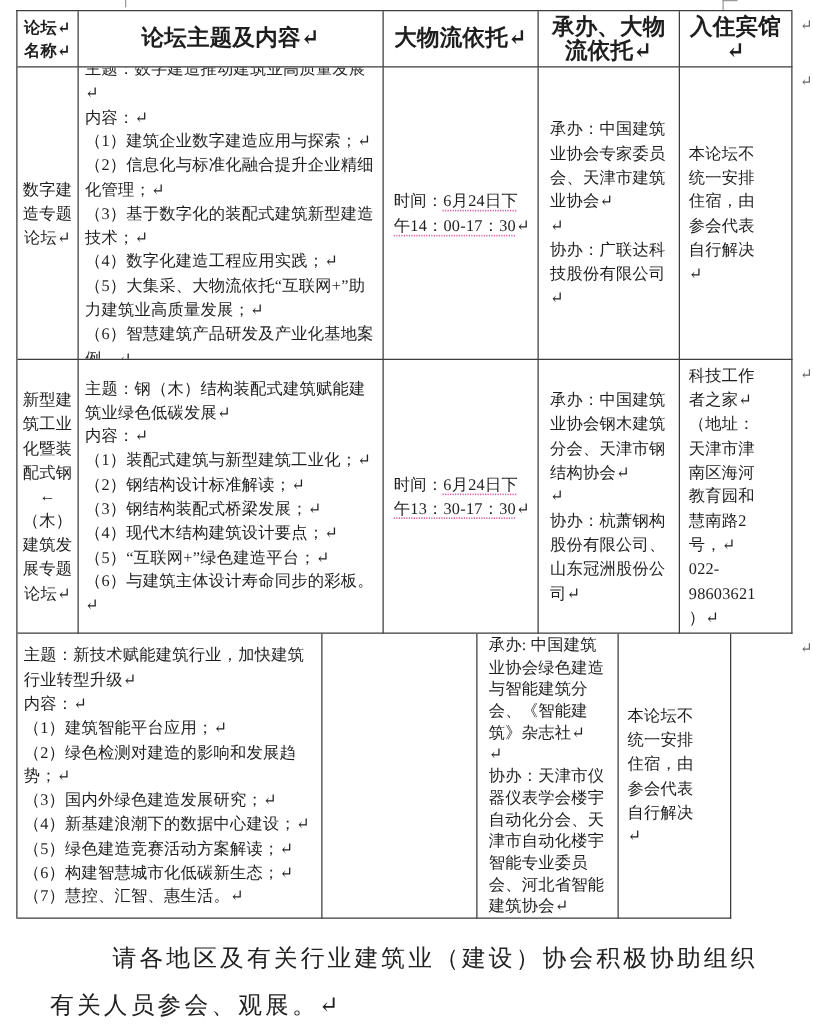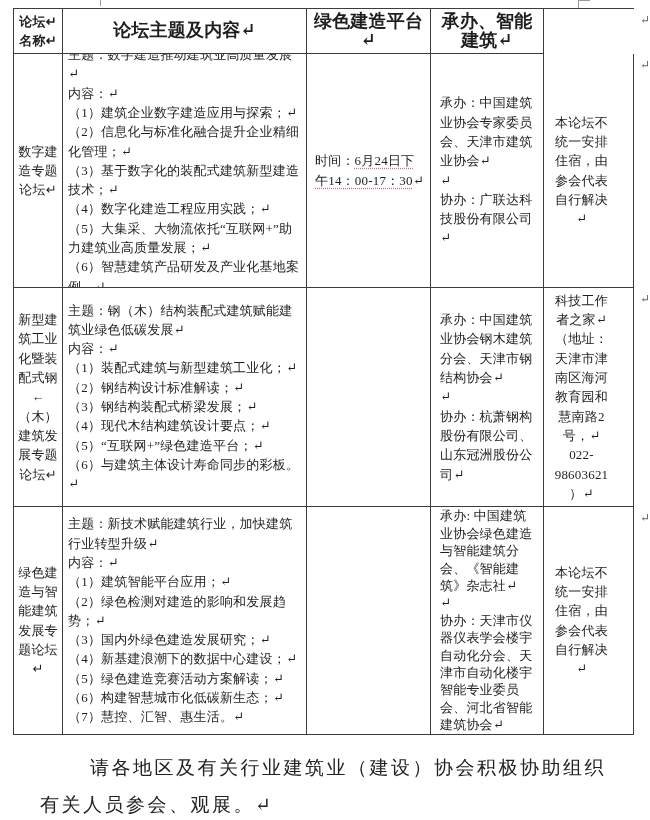--- a/index.html
+++ b/index.html
@@ -14,25 +14,25 @@
     position:relative;margin:8px 0 0 13px;width:620px;
     border-top:1px solid #3c3c3c;border-left:1px solid #3c3c3c;
     font-size:13px;line-height:19.3px;letter-spacing:0.2px;
   }
   .t-row{display:flex;position:relative;}
   .cell{
     border-right:1px solid #3c3c3c;border-bottom:1px solid #3c3c3c;
     box-sizing:border-box;display:flex;flex-direction:column;justify-content:center;
     overflow:hidden;
   }
-  .c1{width:49px;align-items:center;text-align:center;padding:0 1px;font-family:Liberation Serif, serif;}
+  .c1{width:49px;align-items:center;text-align:center;padding:0 1px;}
   .c2{width:244px;padding:2px 3px 2px 5px;}
   .c3{width:124px;padding:2px 6px 2px 8px;}
   .c4{width:113px;padding:2px 6px 2px 9px;align-items:center;}
-  .c5{width:90px;padding:2px 21px 2px 7px;text-align:center;}
+  .c5{width:90px;padding:2px 21px 2px 7px;}
   .hrow .cell{font-weight:bold;align-items:center;justify-content:center;text-align:center;height:45px;padding:0 2px;}
   .hrow .c2,.hrow .c3,.hrow .c4,.hrow .c5{font-size:18px;}
   .r1{height:234px;}
   .r2{height:219px;}
   .r3{height:228px;}
   .r3 .c4{line-height:17.4px;}
   .pre{white-space:pre-line;overflow-wrap:break-word;}
   .dotted{
     text-decoration:underline;text-decoration-style:dotted;text-decoration-color:#d863a8;
     text-underline-offset:3px;
@@ -49,22 +49,23 @@
 
 <div class="artifact-v"></div>
 <div class="artifact-c"></div>
 
 <div class="doc-table">
 
   <div class="t-row hrow">
     <div class="cell c1 pre">论坛↵
 名称↵</div>
     <div class="cell c2 pre">论坛主题及内容↵</div>
-    <div class="cell c3 pre">绿色建造平台↵</div>
-    <div class="cell c4 pre">承办、智能建筑↵</div>
+    <div class="cell c3 pre">大物流依托↵</div>
+    <div class="cell c4 pre">承办、大物流依托↵</div>
+    <div class="cell c5 pre">入住宾馆↵</div>
     <span class="row-end">↵</span>
   </div>
 
   <div class="t-row r1">
     <div class="cell c1 pre">数字建
 造专题
 论坛↵</div>
     <div class="cell c2">
       <div class="pre">主题：数字建造推动建筑业高质量发展↵
 内容：↵
@@ -102,40 +103,36 @@
       <div class="pre">主题：钢（木）结构装配式建筑赋能建筑业绿色低碳发展↵
 内容：↵
 （1）装配式建筑与新型建筑工业化；↵
 （2）钢结构设计标准解读；↵
 （3）钢结构装配式桥梁发展；↵
 （4）现代木结构建筑设计要点；↵
 （5）“互联网+”绿色建造平台；↵
 （6）与建筑主体设计寿命同步的彩板。↵</div>
     </div>
     <div class="cell c3">
+      <div class="pre"><span>时间：</span><span class="dotted">6月24日下午13：30-17：30</span><span>↵</span></div>
     </div>
     <div class="cell c4">
       <div class="pre">承办：中国建筑业协会钢木建筑分会、天津市钢结构协会↵
 ↵
 协办：杭萧钢构股份有限公司、山东冠洲股份公司↵</div>
     </div>
     <div class="cell c5">
       <div class="pre">科技工作者之家↵
 （地址：天津市津南区海河教育园和慧南路2号，↵
 022-98603621）↵</div>
     </div>
     <span class="row-end">↵</span>
   </div>
 
   <div class="t-row r3">
-    <div class="cell c1 pre">绿色建
-造与智
-能建筑
-发展专
-题论坛↵</div>
     <div class="cell c2">
       <div class="pre">主题：新技术赋能建筑行业，加快建筑行业转型升级↵
 内容：↵
 （1）建筑智能平台应用；↵
 （2）绿色检测对建造的影响和发展趋势；↵
 （3）国内外绿色建造发展研究；↵
 （4）新基建浪潮下的数据中心建设；↵
 （5）绿色建造竞赛活动方案解读；↵
 （6）构建智慧城市化低碳新生态；↵
 （7）慧控、汇智、惠生活。↵</div>

